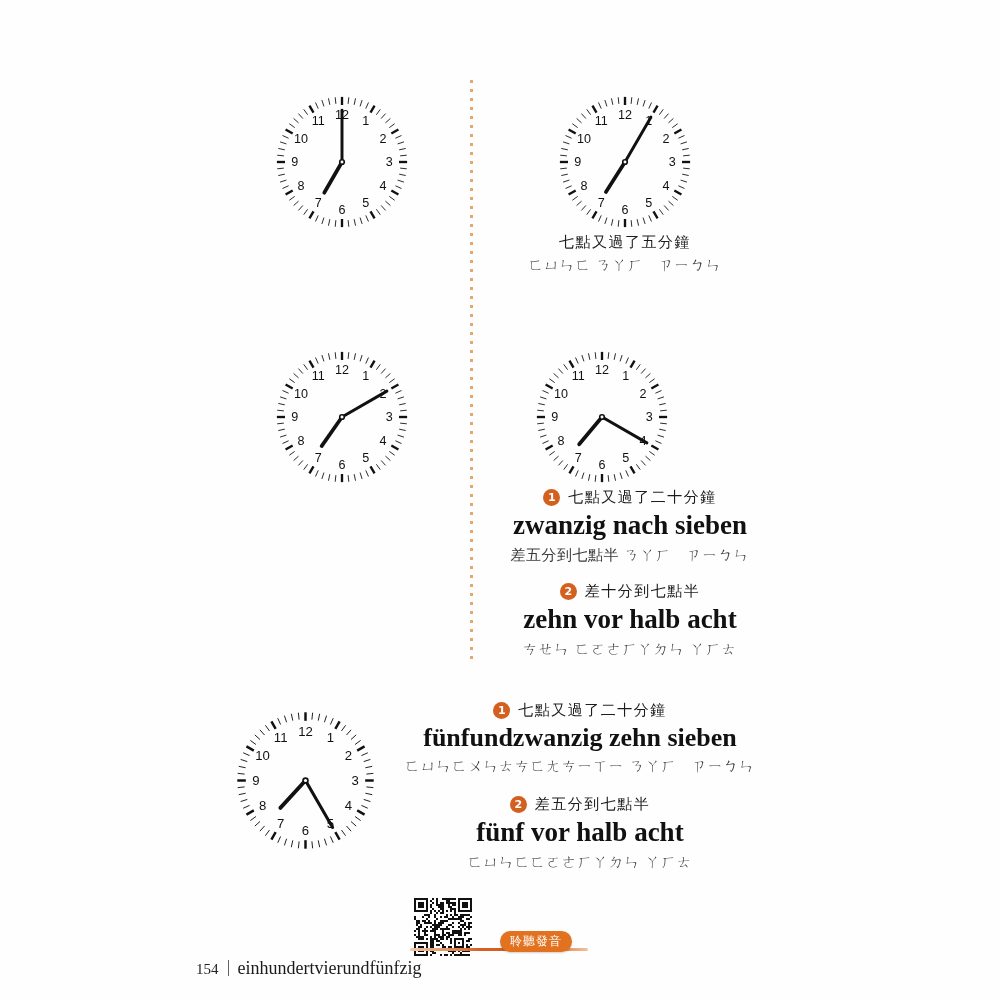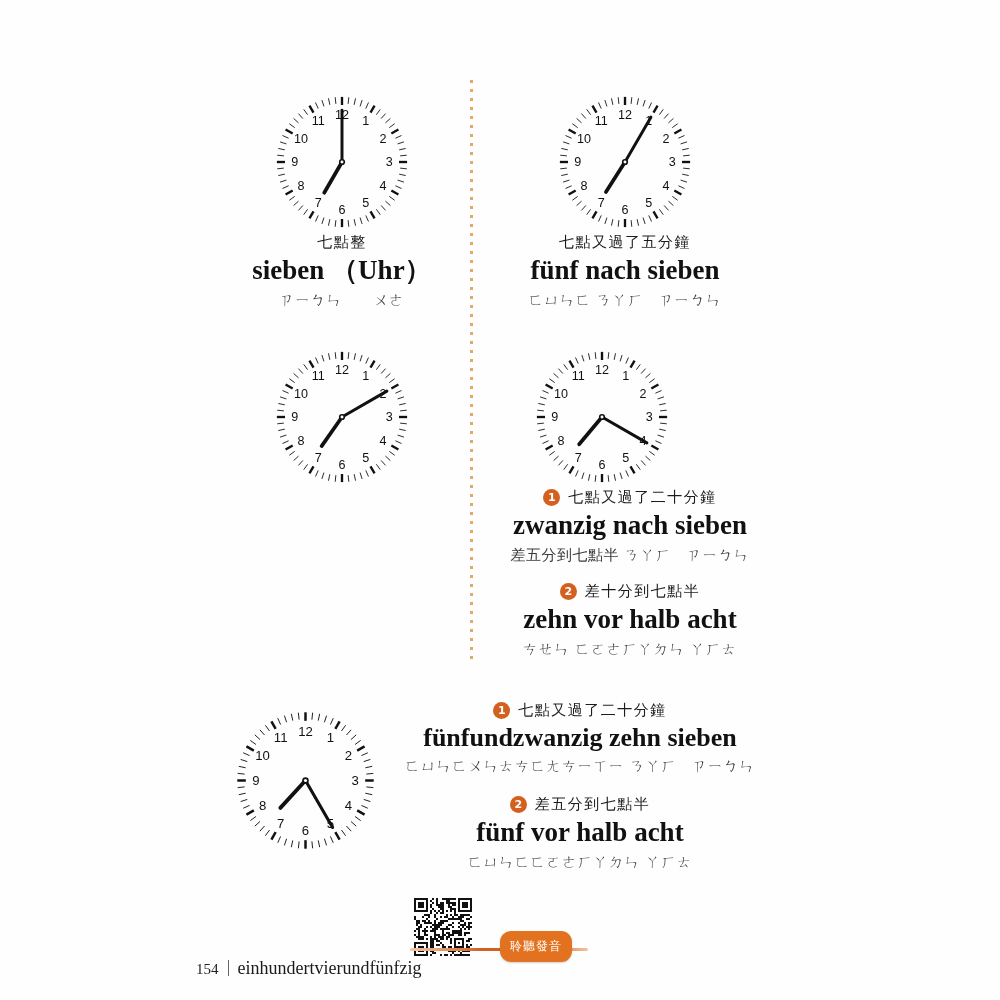--- a/index.html
+++ b/index.html
@@ -148,21 +148,21 @@
     width: 178px;
     height: 3px;
     background: linear-gradient(to right, #f3c9a8, #d4601f 40%, #d4601f 75%, #f0c4a0);
     border-radius: 2px;
   }
   .audio-badge {
     position: absolute;
     left: 500px;
     top: 931px;
     width: 72px;
-    height: 31px;
+    height: 21px;
     border-radius: 11px;
     background: #e2721f;
     color: #ffffff;
     font-family: "DejaVu Sans", "Liberation Sans", sans-serif;
     font-size: 12px;
     letter-spacing: 1px;
     display: flex;
     align-items: center;
     justify-content: center;
     box-shadow: 0 1px 2px rgba(0,0,0,0.18);
@@ -249,27 +249,20 @@
           <text x="36" y="106.00000000000001" text-anchor="middle" font-family="&quot;Liberation Sans&quot;, sans-serif" font-size="17" fill="#111">9</text>
           <text x="44.57437415779593" y="74" text-anchor="middle" font-family="&quot;Liberation Sans&quot;, sans-serif" font-size="17" fill="#111">10</text>
           <text x="67.99999999999997" y="50.574374157795944" text-anchor="middle" font-family="&quot;Liberation Sans&quot;, sans-serif" font-size="17" fill="#111">11</text>
           <text x="99.99999999999999" y="42" text-anchor="middle" font-family="&quot;Liberation Sans&quot;, sans-serif" font-size="17" fill="#111">12</text>
           <line x1="100" y1="100" x2="76.00000000000001" y2="141.56921938165306" stroke="#111" stroke-width="5" stroke-linecap="round"></line>
           <line x1="100" y1="100" x2="100" y2="30" stroke="#111" stroke-width="4" stroke-linecap="round"></line>
           <circle cx="100" cy="100" r="4.2" fill="#111"></circle>
           <circle cx="100" cy="100" r="2" fill="#fff"></circle>
         </g>
     </svg>
-  </div>
-  <div class="block" style="left:192px; top:232px; width:300px;">
-    <div class="num-row">
-      <div class="zh-line">七點整</div>
-    </div>
-    <div class="de-line">sieben （Uhr）</div>
-    <div class="bpmf-line">ㄗㄧㄅㄣ　　ㄨㄜ</div>
   </div>
 
   <div class="clock" style="left:551px; top:88px; width:148px; height:148px;">
     <svg viewBox="0 0 200 200" width="148" height="148">
       <g id="cl2">
           <line x1="100" y1="12" x2="100" y2="23" stroke="#111" stroke-width="3.2" stroke-linecap="butt"></line>
           <line x1="109.1985047675535" y1="12.482073207591952" x2="108.25774859814462" y2="21.432770265906413" stroke="#111" stroke-width="1.2" stroke-linecap="butt"></line>
           <line x1="118.29622879196283" y1="13.923011135425114" x2="116.42502357460299" y2="22.726339542029365" stroke="#111" stroke-width="1.2" stroke-linecap="butt"></line>
           <line x1="127.19349550499538" y1="16.307026566026494" x2="124.41234255562085" y2="24.866535212682876" stroke="#111" stroke-width="1.2" stroke-linecap="butt"></line>
           <line x1="135.79282459067042" y1="19.60799972745113" x2="132.1321948029882" y2="27.82990884623453" stroke="#111" stroke-width="1.2" stroke-linecap="butt"></line>
@@ -344,21 +337,20 @@
           <line x1="100" y1="100" x2="135" y2="39.3782217350893" stroke="#111" stroke-width="4" stroke-linecap="round"></line>
           <circle cx="100" cy="100" r="4.2" fill="#111"></circle>
           <circle cx="100" cy="100" r="2" fill="#fff"></circle>
         </g>
     </svg>
   </div>
   <div class="block" style="left:475px; top:232px; width:300px;">
     <div class="num-row">
       <div class="zh-line">七點又過了五分鐘</div>
     </div>
-    <div class="de-line">fünf nach sieben</div>
     <div class="bpmf-line">ㄈㄩㄣㄈ ㄋㄚㄏ　ㄗㄧㄅㄣ</div>
   </div>
 
   <div class="clock" style="left:268px; top:343px; width:148px; height:148px;">
     <svg viewBox="0 0 200 200" width="148" height="148">
       <g id="cl3">
           <line x1="100" y1="12" x2="100" y2="23" stroke="#111" stroke-width="3.2" stroke-linecap="butt"></line>
           <line x1="109.1985047675535" y1="12.482073207591952" x2="108.25774859814462" y2="21.432770265906413" stroke="#111" stroke-width="1.2" stroke-linecap="butt"></line>
           <line x1="118.29622879196283" y1="13.923011135425114" x2="116.42502357460299" y2="22.726339542029365" stroke="#111" stroke-width="1.2" stroke-linecap="butt"></line>
           <line x1="127.19349550499538" y1="16.307026566026494" x2="124.41234255562085" y2="24.866535212682876" stroke="#111" stroke-width="1.2" stroke-linecap="butt"></line>

